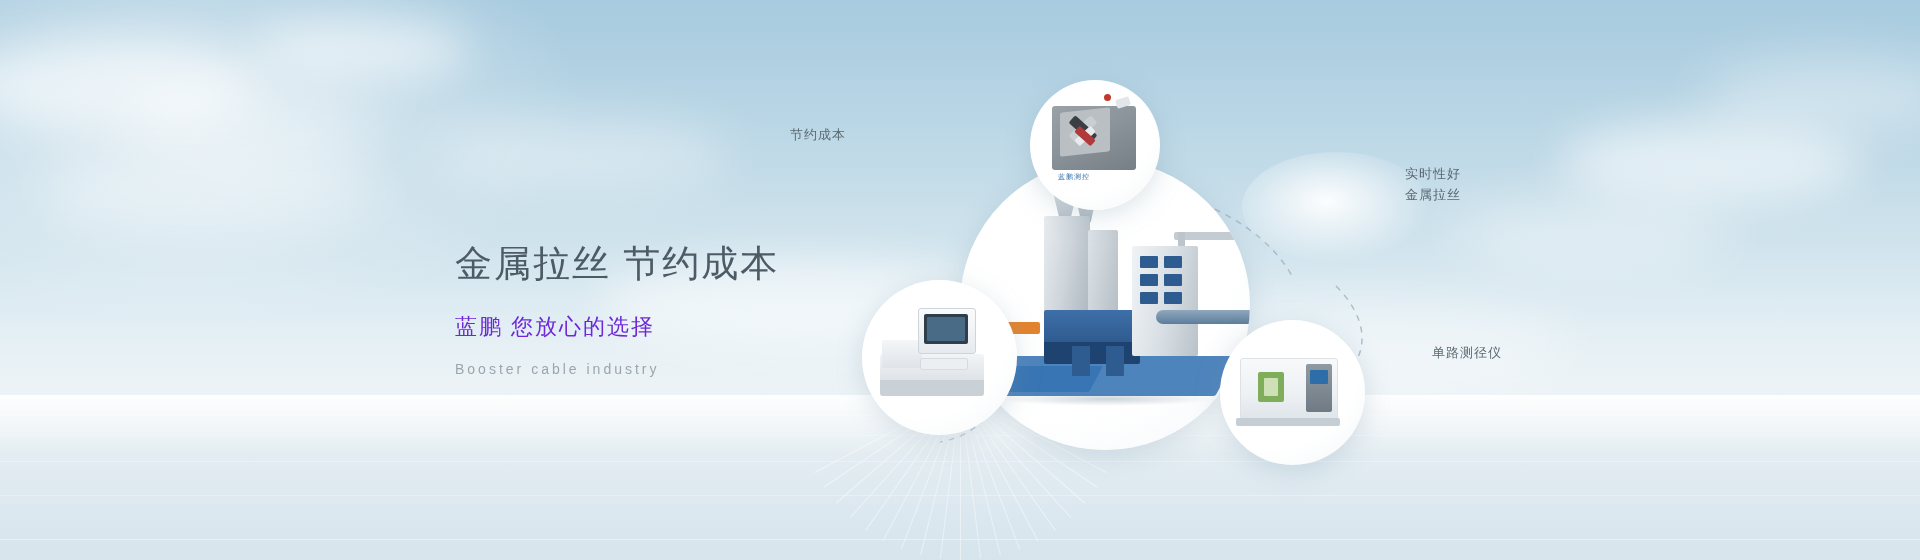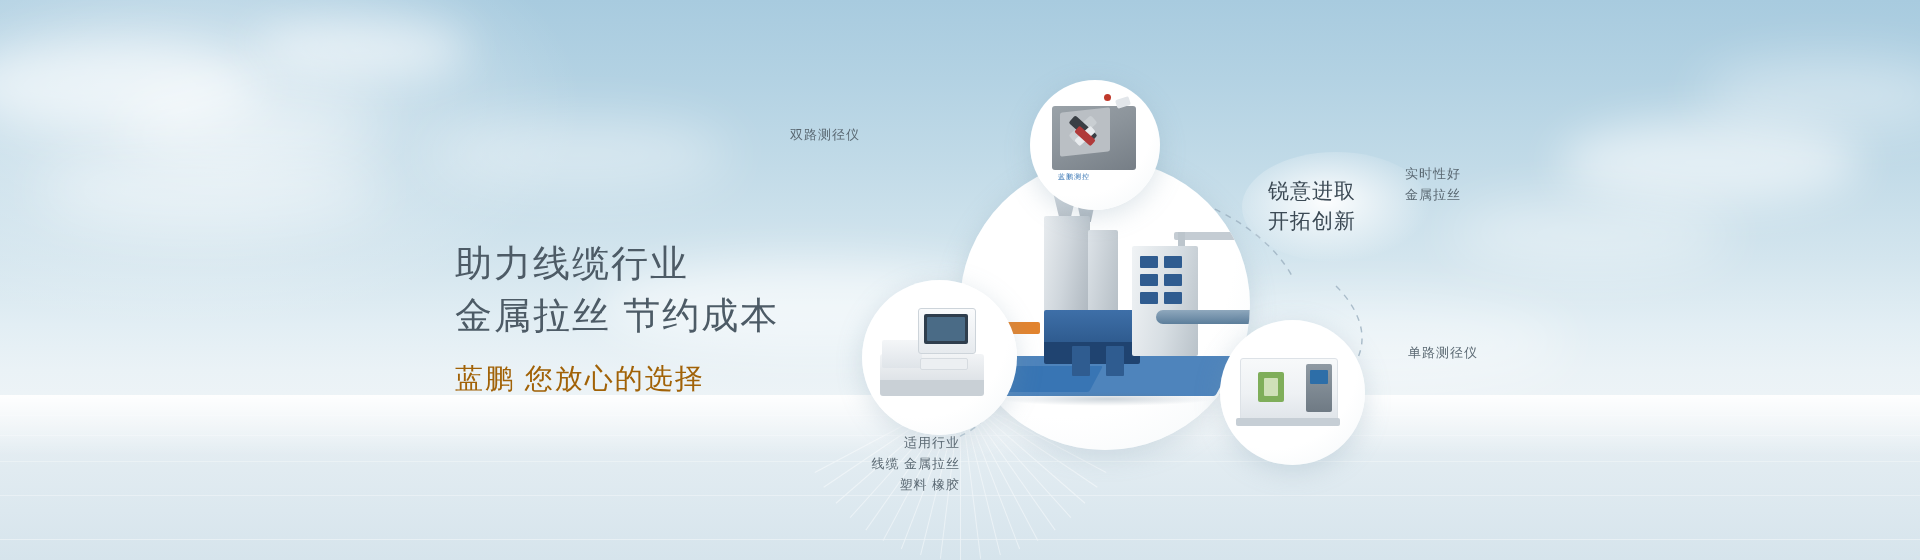--- a/index.html
+++ b/index.html
@@ -47,21 +47,21 @@
   .vline{position:absolute;top:0;bottom:0;width:1px;background:rgba(255,255,255,.9);
          transform-origin:50% 0;}
 
   
   .copy{position:absolute;left:455px;top:238px;width:540px;}
   .h1{
     font-size:37px;line-height:52px;color:#4d5b66;letter-spacing:2px;
     font-weight:400;white-space:nowrap;
   }
   .h2{
-    margin-top:22px;font-size:28px;line-height:30px;color:#a16207;
+    margin-top:22px;font-size:22px;line-height:30px;color:#6d28d9;
     letter-spacing:2px;font-weight:400;white-space:nowrap;
   }
   .en{
     font-size:14px;line-height:26px;color:#9aa6ad;letter-spacing:3px;
     font-weight:400;white-space:nowrap;
   }
   .en.first{margin-top:14px;}
 
   
   .cluster{position:absolute;left:900px;top:80px;width:1020px;height:450px;}
@@ -92,21 +92,21 @@
     position:absolute;left:342px;top:72px;width:188px;height:110px;
     border-radius:50%;
     background:radial-gradient(ellipse at 45% 45%, rgba(255,255,255,.95), rgba(255,255,255,0) 72%);
   }
 
   
   .lab{position:absolute;color:#5a6872;font-size:13px;line-height:21px;letter-spacing:1px;white-space:nowrap;}
   .lab-dual{left:-110px;top:44px;}
   .lab-feat{left:505px;top:83px;color:#5a6872;}
   .lab-ind{left:-120px;top:352px;text-align:right;width:180px;}
-  .lab-single{left:508px;top:262px;}
+  .lab-single{left:532px;top:262px;}
 
   
   .dev{position:absolute;}
 
   
   .dg-body{left:22px;top:26px;width:84px;height:64px;background:linear-gradient(155deg,#9aa2a8 0%,#8c949b 45%,#767e86 100%);border-radius:3px;}
   .dg-face{left:30px;top:30px;width:50px;height:44px;background:#babfc4;border-radius:2px;transform:skewY(-6deg);}
   .dg-x1,.dg-x2{position:absolute;width:30px;height:10px;border-radius:2px;}
   .dg-x1{left:38px;top:44px;background:#3a3f45;transform:rotate(42deg);}
   .dg-x2{left:38px;top:44px;background:#c9ced2;transform:rotate(-42deg);}
@@ -200,23 +200,23 @@
       <div class="vline" style="left:1800px;transform:rotate(-49deg);"></div>
       <div class="vline" style="left:1800px;transform:rotate(56deg);"></div>
       <div class="vline" style="left:1800px;transform:rotate(-56deg);"></div>
       <div class="vline" style="left:1800px;transform:rotate(62deg);"></div>
       <div class="vline" style="left:1800px;transform:rotate(-62deg);"></div>
     </div>
     <div class="floor-haze"></div>
   </div>
 
   <div class="copy">
-    <div class="h1">助力线缆行业</div>
     <div class="h1">金属拉丝 节约成本</div>
     <div class="h2">蓝鹏 您放心的选择</div>
+    <div class="en first">Booster cable industry</div>
   </div>
 
   <div class="cluster">
 
     <svg class="arcs" viewBox="0 0 1020 450">
       <path d="M150 110 C 118 150, 104 178, 104 208" fill="none" stroke="#9fb3c2" stroke-width="1.4" stroke-dasharray="6 6" opacity=".85"></path>
       <path d="M270 112 C 330 130, 372 160, 392 196" fill="none" stroke="#9fb3c2" stroke-width="1.4" stroke-dasharray="6 6" opacity=".85"></path>
       <path d="M436 206 C 470 240, 470 276, 440 300" fill="none" stroke="#9fb3c2" stroke-width="1.4" stroke-dasharray="6 6" opacity=".85"></path>
       <path d="M92 330 C 76 350, 62 358, 40 362" fill="none" stroke="#9fb3c2" stroke-width="1.4" stroke-dasharray="6 6" opacity=".6"></path>
     </svg>
@@ -279,34 +279,25 @@
     <div class="bubble plain b-right">
       <div class="dev sg-cab"></div>
       <div class="dev sg-win"></div>
       <div class="dev sg-win2"></div>
       <div class="dev sg-panel"></div>
       <div class="dev sg-scr"></div>
       <div class="dev sg-base"></div>
     </div>
 
     <div class="slogan-halo"></div>
-    <div class="slogan">
-      <div>锐意进取</div>
-      <div>开拓创新</div>
-    </div>
-
-    <div class="lab lab-dual">双路测径仪</div>
+
+    <div class="lab lab-dual">节约成本</div>
 
     <div class="lab lab-feat">
       <div>实时性好</div>
       <div>金属拉丝</div>
     </div>
 
-    <div class="lab lab-ind">
-      <div>适用行业</div>
-      <div>线缆 金属拉丝</div>
-      <div>塑料 橡胶</div>
-    </div>
 
     <div class="lab lab-single">单路测径仪</div>
   </div>
 
 </div>
 
 </body></html>

